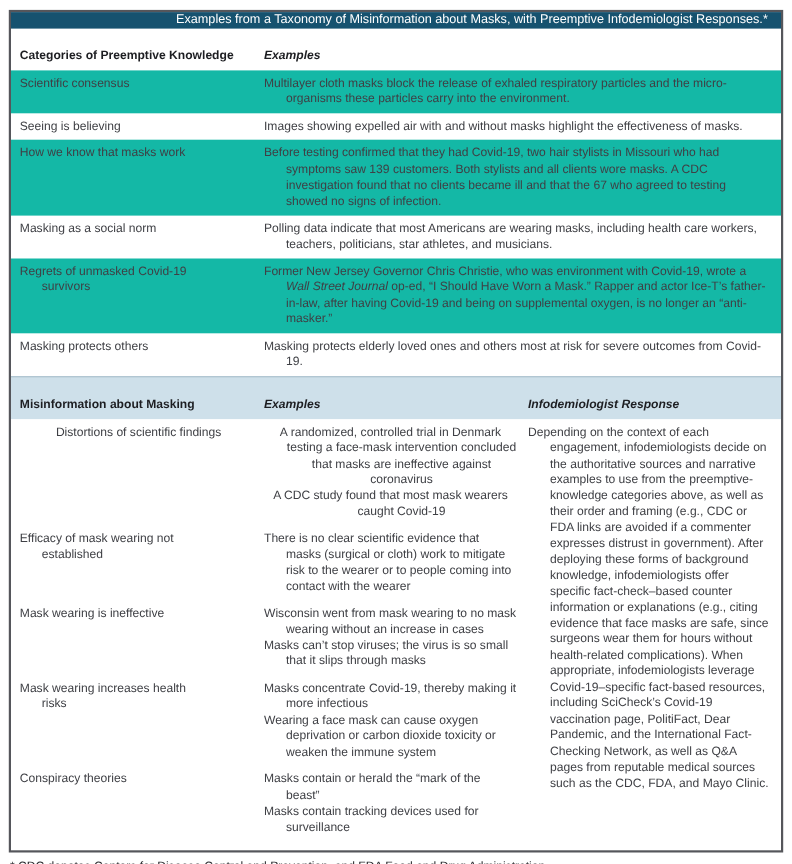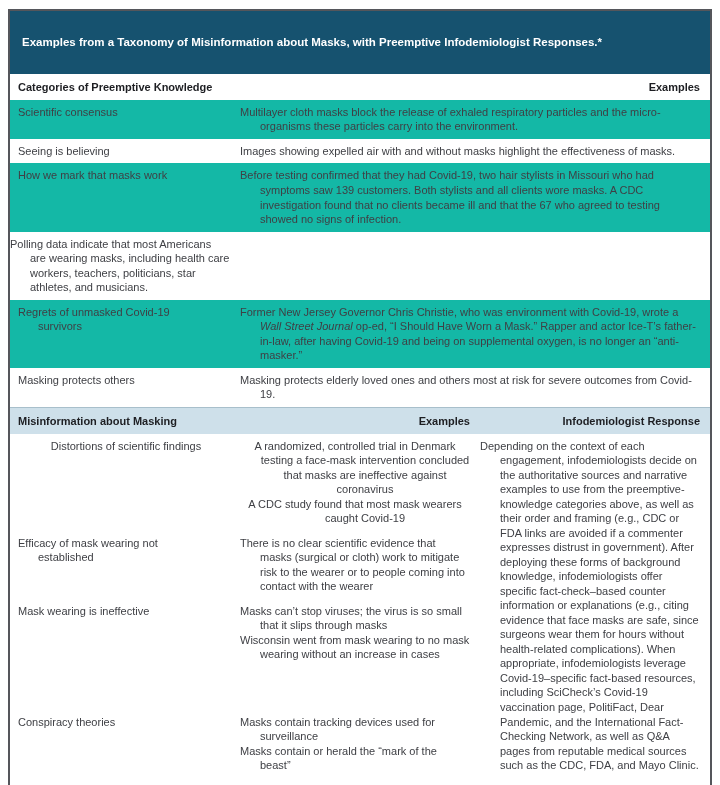--- a/index.html
+++ b/index.html
@@ -11,35 +11,35 @@
     -webkit-font-smoothing: antialiased;
   }
   .page { padding: 9px 8px 0 8px; }
   .card {
     border: 2px solid #55565B;
     background: #ffffff;
   }
   .title-bar {
     background: #16526F;
     color: #ffffff;
-    font-weight: bold;
+    font-weight: normal;
     font-size: 11.5px;
-    text-align: left;
-    padding: 24px 12px;
+    text-align: right;
+    padding: 0 12px;
     line-height: 1.3;
   }
   .grid2 { display: grid; grid-template-columns: 230px 1fr; }
   .grid3 { display: grid; grid-template-columns: 230px 240px 1fr; }
   .hdr {
     font-weight: bold;
     color: #1D1E22;
     font-size: 11px;
   }
-  .hdr .cell { padding: 7px 10px 7px 8px; }
-  .hdr .centered { text-align: right; padding-left: 0; padding-right: 10px; }
+  .hdr .cell { padding: 19px 10px 7px 8px; }
+  .hdr .centered { text-align: left; padding-left: 0; padding-right: 10px; font-style: italic; }
   .hdr2-row { background: #CEE0EA; border-top: 1px solid #a8bfcb; }
   .row { font-size: 11px; line-height: 1.32; }
   .row.alt { background: #14b8a6; }
   .cat-cell {
     padding: 5px 6px 5px 8px;
     white-space: pre-line;
   }
   .ex-cell { padding: 5px 10px 5px 0; }
   .hang { padding-left: 20px; text-indent: -20px; }
   .cat-cell.hang { padding-left: 28px; }
@@ -82,27 +82,28 @@
     </div>
 
     <div class="grid2 row">
       <div class="cat-cell hang">Seeing is believing</div>
       <div class="ex-cell">
           <p class="hang">Images showing expelled air with and without masks highlight the effectiveness of masks.</p>
         </div>
     </div>
 
     <div class="grid2 row alt">
-      <div class="cat-cell hang">How we mark that masks work</div>
+      <div class="cat-cell hang">How we know that masks work</div>
       <div class="ex-cell">
           <p class="hang">Before testing confirmed that they had Covid-19, two hair stylists in Missouri who had symptoms saw 139 customers. Both stylists and all clients wore masks. A CDC investigation found that no clients became ill and that the 67 who agreed to testing showed no signs of infection.</p>
         </div>
     </div>
 
     <div class="grid2 row">
+      <div class="cat-cell hang">Masking as a social norm</div>
       <div class="ex-cell">
           <p class="hang">Polling data indicate that most Americans are wearing masks, including health care workers, teachers, politicians, star athletes, and musicians.</p>
         </div>
     </div>
 
     <div class="grid2 row alt">
       <div class="cat-cell hang">Regrets of unmasked Covid-19
 survivors</div>
       <div class="ex-cell">
         <p class="hang"><span>Former New Jersey Governor Chris Christie, who was environment with Covid-19, wrote a </span><i>Wall Street Journal</i><span> op-ed, “I Should Have Worn a Mask.” Rapper and actor Ice-T’s father-in-law, after having Covid-19 and being on supplemental oxygen, is no longer an “anti-masker.”</span></p>
@@ -131,29 +132,35 @@
       </div>
 
       <div class="cat-cell hang gr2 gc1">Efficacy of mask wearing not
 established</div>
       <div class="ex-cell gr2 gc2">
         <p class="hang">There is no clear scientific evidence that masks (surgical or cloth) work to mitigate risk to the wearer or to people coming into contact with the wearer</p>
       </div>
 
       <div class="cat-cell hang gr3 gc1">Mask wearing is ineffective</div>
       <div class="ex-cell gr3 gc2">
+        <p class="hang">Wisconsin went from mask wearing to no mask wearing without an increase in cases</p>
         <p class="hang">Masks can’t stop viruses; the virus is so small that it slips through masks</p>
-        <p class="hang">Wisconsin went from mask wearing to no mask wearing without an increase in cases</p>
       </div>
 
+      <div class="cat-cell hang gr4 gc1">Mask wearing increases health
+risks</div>
+      <div class="ex-cell gr4 gc2">
+        <p class="hang">Masks concentrate Covid-19, thereby making it more infectious</p>
+        <p class="hang">Wearing a face mask can cause oxygen deprivation or carbon dioxide toxicity or weaken the immune system</p>
+      </div>
 
       <div class="cat-cell hang gr5 gc1">Conspiracy theories</div>
       <div class="ex-cell gr5 gc2">
+        <p class="hang">Masks contain or herald the “mark of the beast”</p>
         <p class="hang">Masks contain tracking devices used for surveillance</p>
-        <p class="hang">Masks contain or herald the “mark of the beast”</p>
       </div>
 
       <div class="resp-cell">
         <p class="hang">Depending on the context of each engagement, infodemiologists decide on the authoritative sources and narrative examples to use from the preemptive-knowledge categories above, as well as their order and framing (e.g., CDC or FDA links are avoided if a commenter expresses distrust in government). After deploying these forms of background knowledge, infodemiologists offer specific fact-check–based counter information or explanations (e.g., citing evidence that face masks are safe, since surgeons wear them for hours without health-related complications). When appropriate, infodemiologists leverage Covid-19–specific fact-based resources, including SciCheck’s Covid-19 vaccination page, PolitiFact, Dear Pandemic, and the International Fact-Checking Network, as well as Q&amp;A pages from reputable medical sources such as the CDC, FDA, and Mayo Clinic.</p>
       </div>
 
     </div>
   </div>
 
   <div class="footnote">* CDC denotes Centers for Disease Control and Prevention, and FDA Food and Drug Administration.</div>

